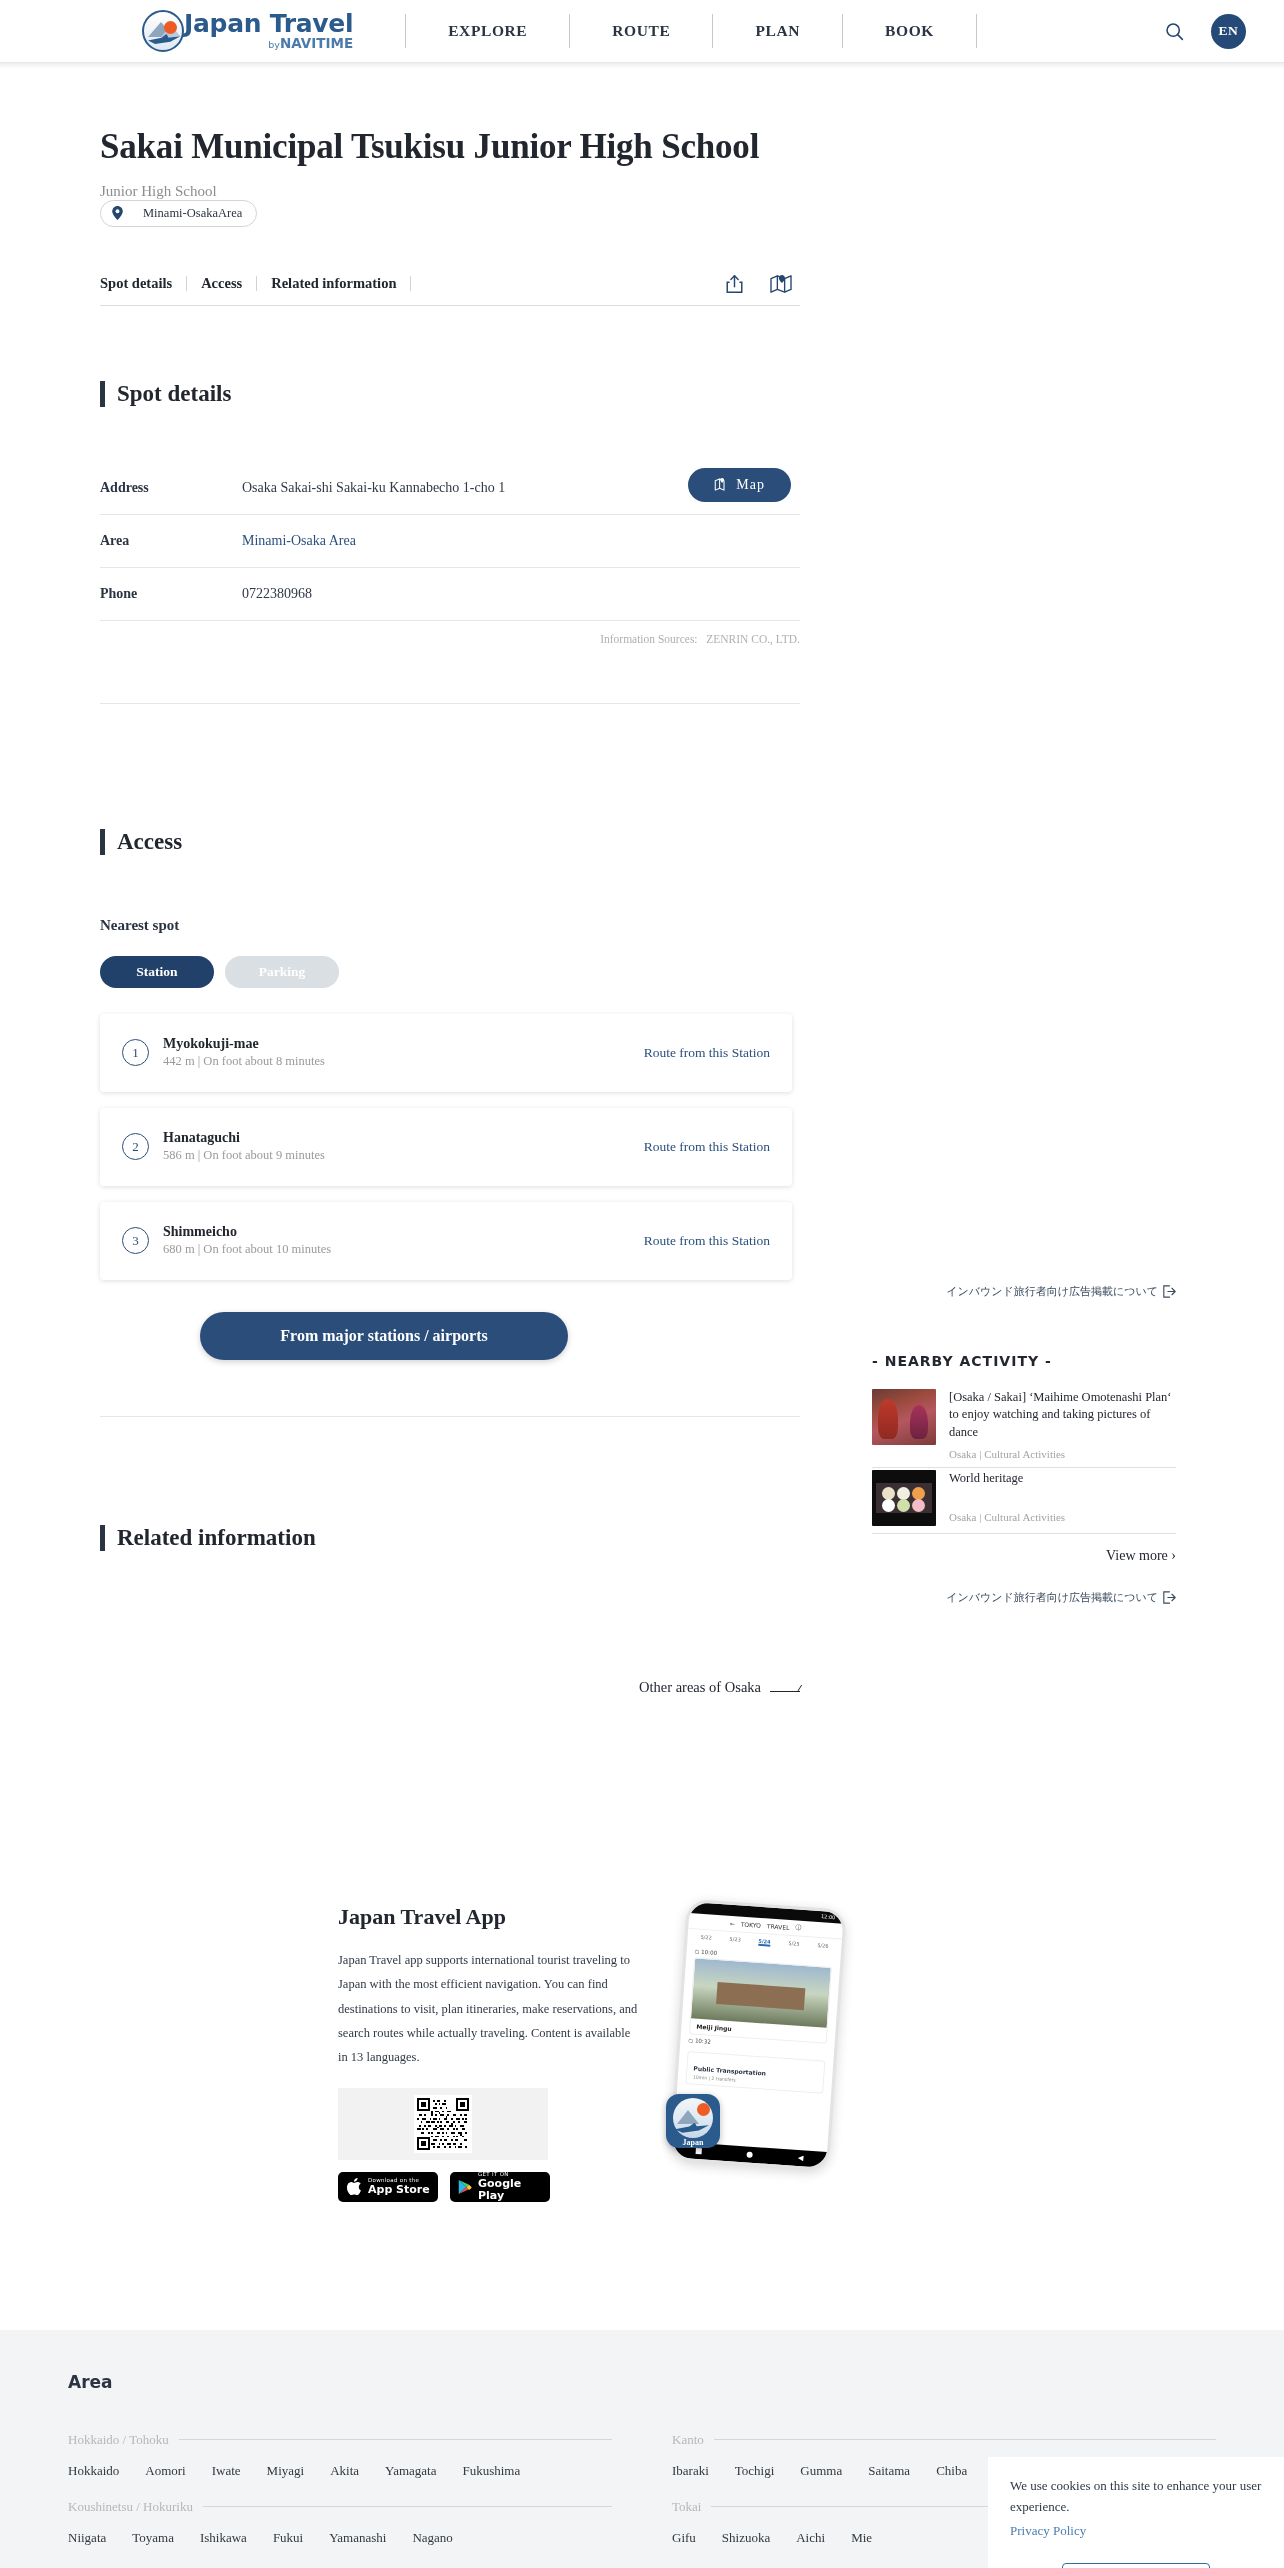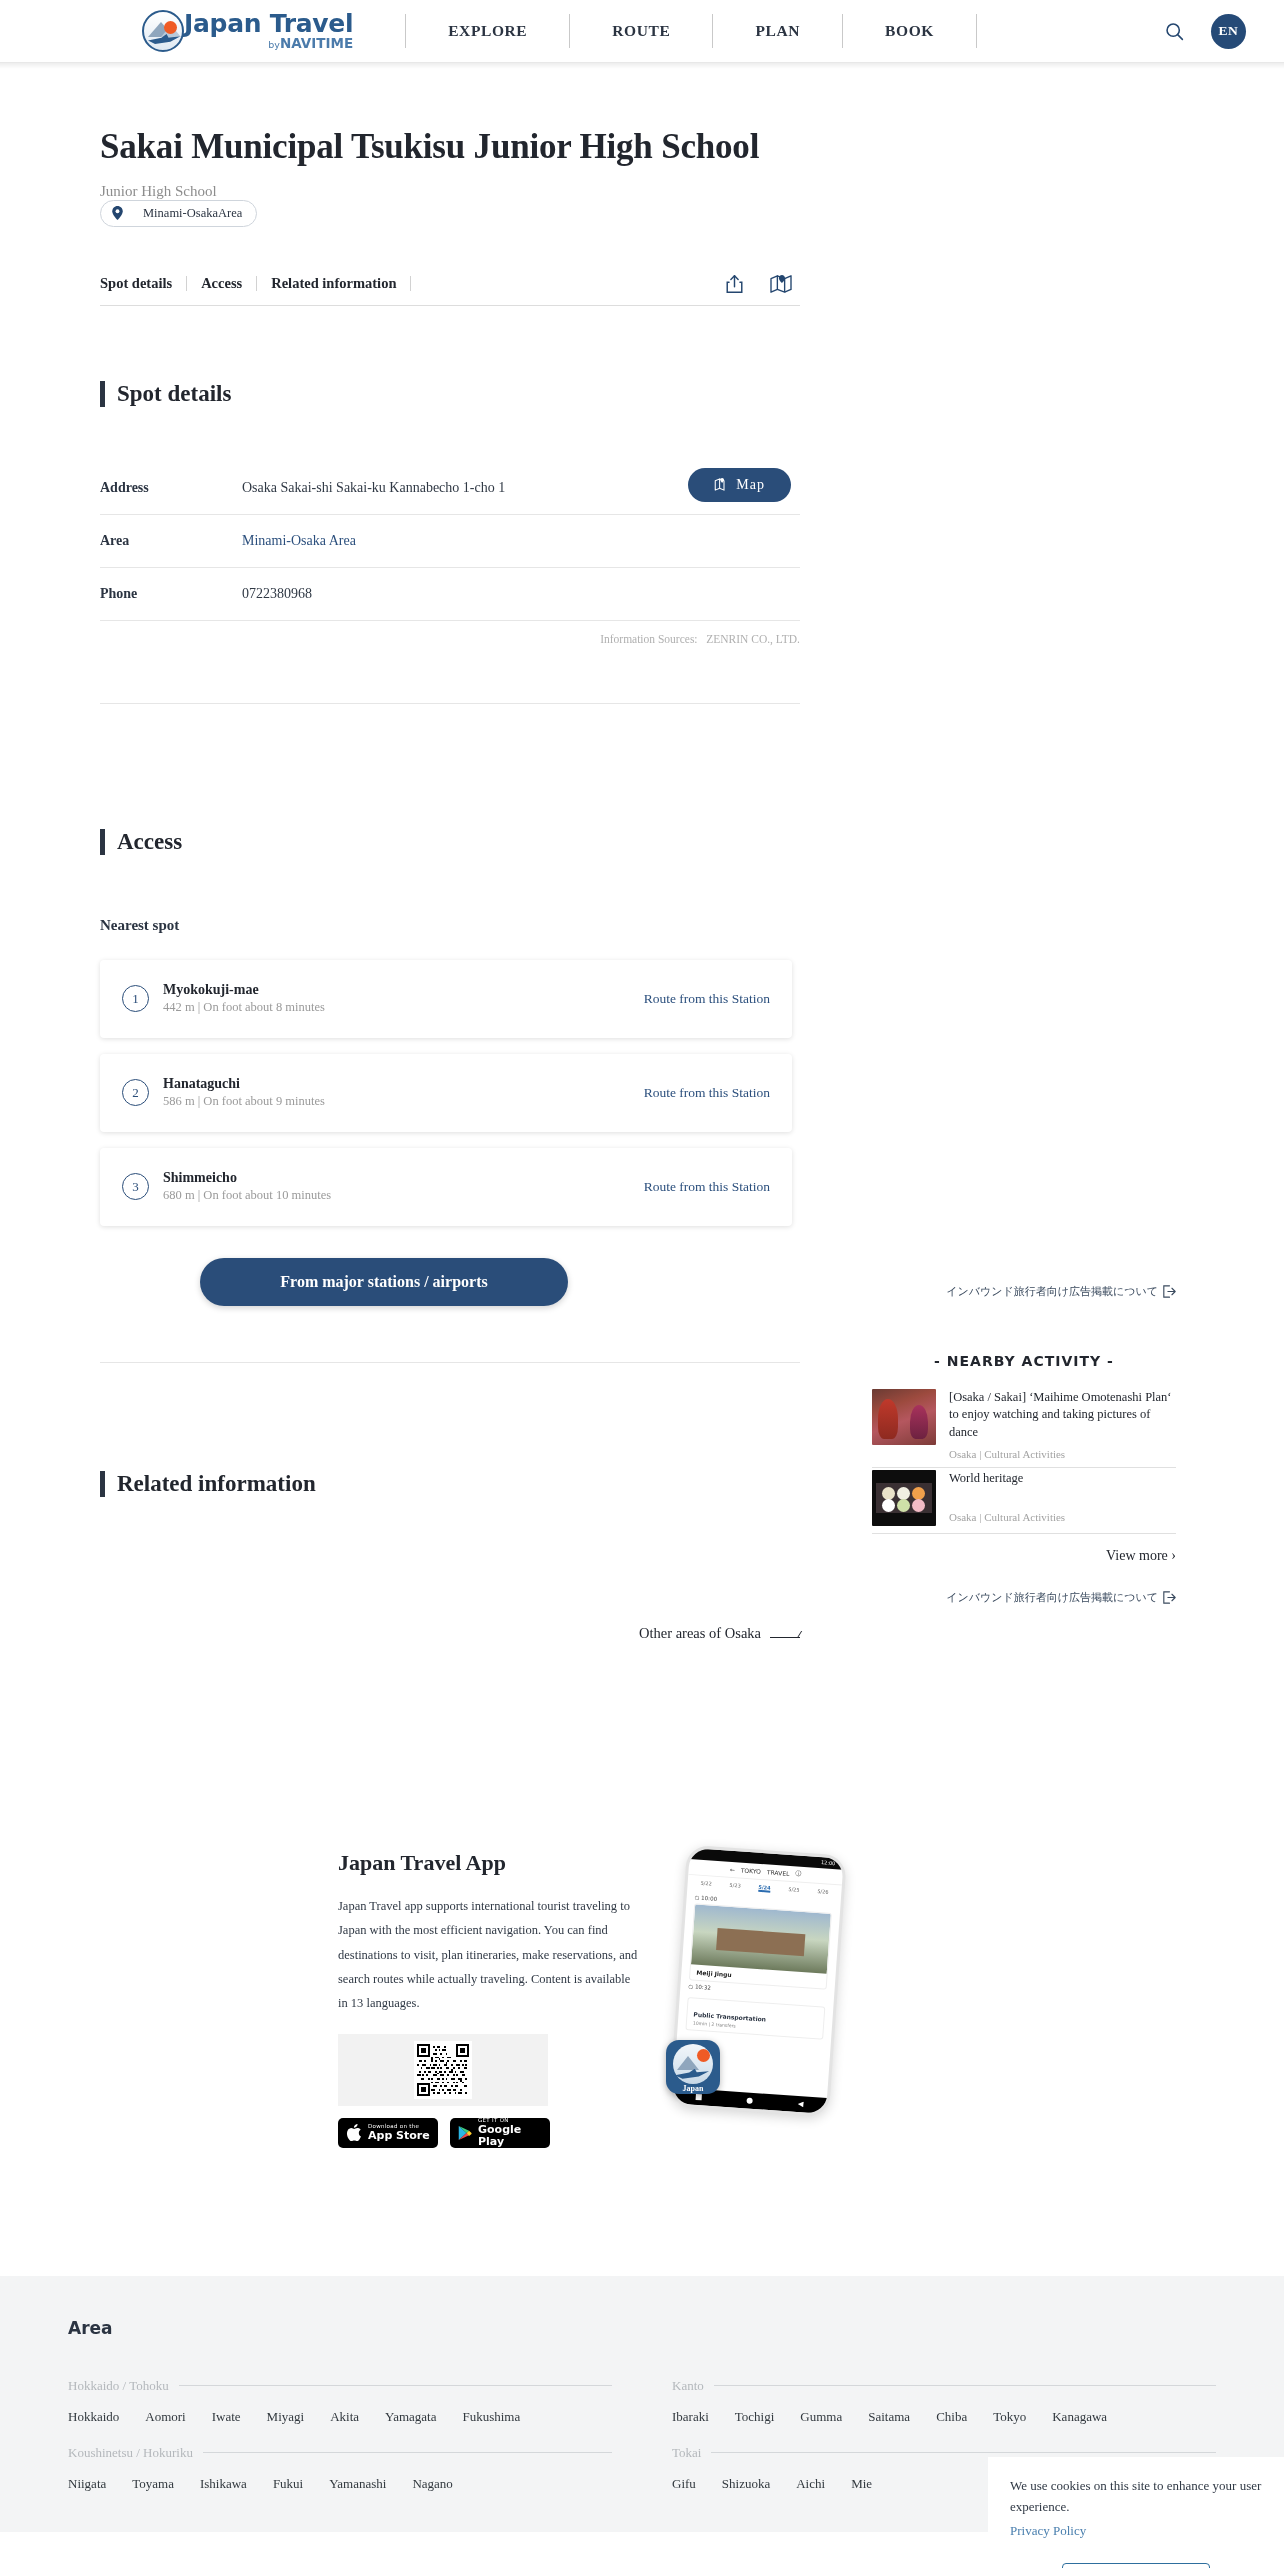--- a/index.html
+++ b/index.html
@@ -201,21 +201,21 @@
     border-right:1px solid #22262e; transform: skewX(-32deg); }
 
   
   .side-col { padding-top: 1215px; }
   .ad-note {
     font-family: "DejaVu Sans", sans-serif; font-size: 11px; color: #3a4a5e;
     display: flex; align-items: center; justify-content: flex-end; gap: 5px;
     padding-right: 108px; cursor: pointer;
   }
   .nearby-title {
-    text-align: center; font-family: "DejaVu Sans", sans-serif;
+    font-family: "DejaVu Sans", sans-serif;
     font-weight: bold; font-size: 14px; letter-spacing: 1px; color: #22262e;
     margin: 54px 108px 0 72px;
   }
   .activity-list { margin: 20px 108px 0 72px; }
   .activity {
     display: flex; gap: 13px; border-bottom: 1px solid #e0e0e0; padding-bottom: 7px; margin-bottom: 2px;
   }
   .act-thumb { width: 64px; height: 56px; flex: none; border-radius: 1px; overflow: hidden; position: relative; }
   .thumb-dance { background: linear-gradient(160deg,#6a3b33 0%,#9c4a3e 30%,#b5575f 55%,#7d3b38 100%); }
   .thumb-dance::before {
@@ -432,20 +432,24 @@
     <div class="src-note">
       <span>Information Sources:</span>
       &nbsp;&nbsp;<span>ZENRIN CO., LTD.</span>
     </div>
     <div class="rule-thin"></div>
 
     
     <div class="sec-head sec-access">Access</div>
 
     <div class="nearest-label">Nearest spot</div>
+    <div class="toggle-row">
+      <button class="toggle on">Station</button>
+      <button class="toggle off">Parking</button>
+    </div>
 
     <div class="station-list">
       <div class="station-card">
         <div class="st-num">1</div>
         <div>
           <div class="st-name">Myokokuji-mae</div>
           <div class="st-meta">442 m | On foot about 8 minutes</div>
         </div>
         <div class="st-route">Route from this Station</div>
       </div>

